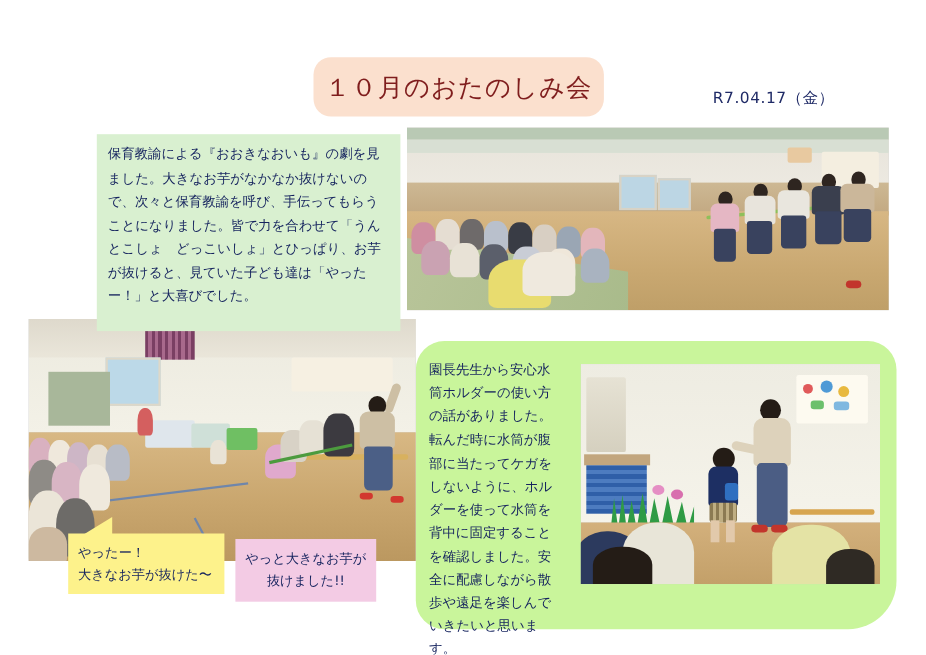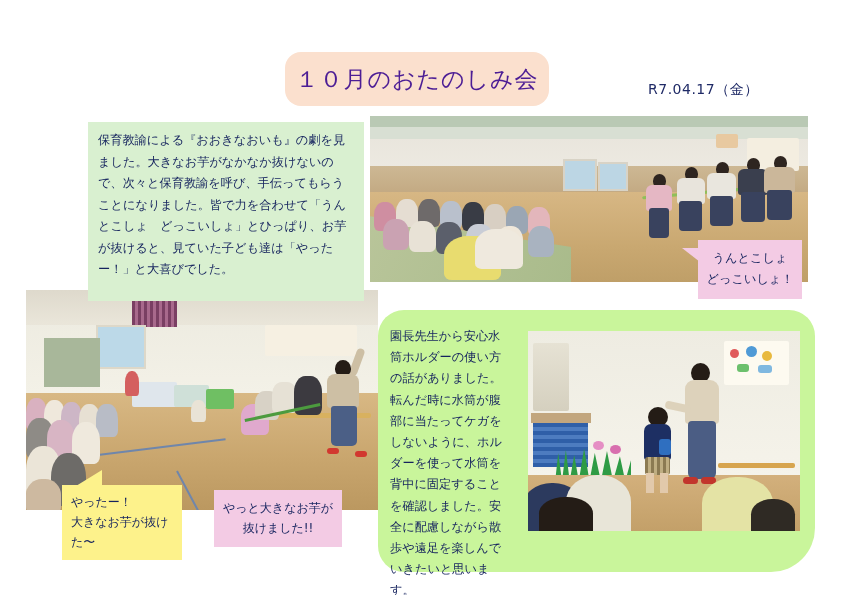--- a/index.html
+++ b/index.html
@@ -11,21 +11,21 @@
   }
   .page{position:absolute;inset:0;}
 
   
   #title-pill{
     position:absolute;left:285px;top:52px;width:264px;height:54px;
     background:#fbe0ce;border-radius:16px;
     display:flex;align-items:center;justify-content:center;
   }
   #title-pill .t{
-    font-size:23px;color:#4c1d95;letter-spacing:1px;white-space:nowrap;
+    font-size:23px;color:#7f1d1d;letter-spacing:1px;white-space:nowrap;
   }
   #doc-date{
     position:absolute;left:648px;top:81px;
     font-size:14px;color:#1f2a66;letter-spacing:.5px;white-space:nowrap;
   }
 
   
   .textblock{position:absolute;color:#15235e;}
   #text-play{
     left:88px;top:122px;width:276px;
@@ -159,21 +159,21 @@
     left:698px;top:240px;width:104px;
     background:#f3cbe4;padding:8px 6px 9px 6px;
     font-size:12.2px;line-height:21px;text-align:center;box-sizing:border-box;
   }
   #callout-unt .tail{
     position:absolute;left:-16px;top:8px;width:0;height:0;
     border-style:solid;border-width:0 18px 14px 0;
     border-color:transparent #f3cbe4 transparent transparent;
   }
   #callout-yatta{
-    left:62px;top:485px;width:120px;
+    left:62px;top:485px;width:142px;
     background:#fdf28b;padding:7px 9px 8px 9px;
     font-size:12px;line-height:20px;box-sizing:border-box;
   }
   #callout-yatta .tail{
     position:absolute;left:14px;top:-15px;width:0;height:0;
     border-style:solid;border-width:0 0 16px 26px;
     border-color:transparent transparent #fdf28b transparent;
   }
   #callout-nuketa{
     left:214px;top:490px;width:128px;
@@ -342,25 +342,20 @@
       <div class="fg" style="right:10%;width:26%;height:27%;background:#e4e3a5;"></div>
       <div class="fg" style="right:2%;width:16%;height:16%;background:#2f2a24;"></div>
     </div>
   </div>
 
   <div class="textblock" id="text-play">保育教諭による『おおきなおいも』の劇を見ました。大きなお芋がなかなか抜けないので、次々と保育教諭を呼び、手伝ってもらうことになりました。皆で力を合わせて「うんとこしょ　どっこいしょ」とひっぱり、お芋が抜けると、見ていた子ども達は「やったー！」と大喜びでした。</div>
 
   <div id="text-bottle">園長先生から安心水筒ホルダーの使い方の話がありました。転んだ時に水筒が腹部に当たってケガをしないように、ホルダーを使って水筒を背中に固定することを確認しました。安全に配慮しながら散歩や遠足を楽しんでいきたいと思います。</div>
 
 
-  <div class="callout" id="callout-unt">
-    <span class="tail"></span>
-    <span style="white-space:pre-line;">うんとこしょ
-どっこいしょ！</span>
-  </div>
 
   <div class="callout" id="callout-yatta">
     <span class="tail"></span>
     <span style="white-space:pre-line;">やったー！
 大きなお芋が抜けた〜</span>
   </div>
 
   <div class="callout" id="callout-nuketa">
     <span style="white-space:pre-line;">やっと大きなお芋が
 抜けました!!</span>

